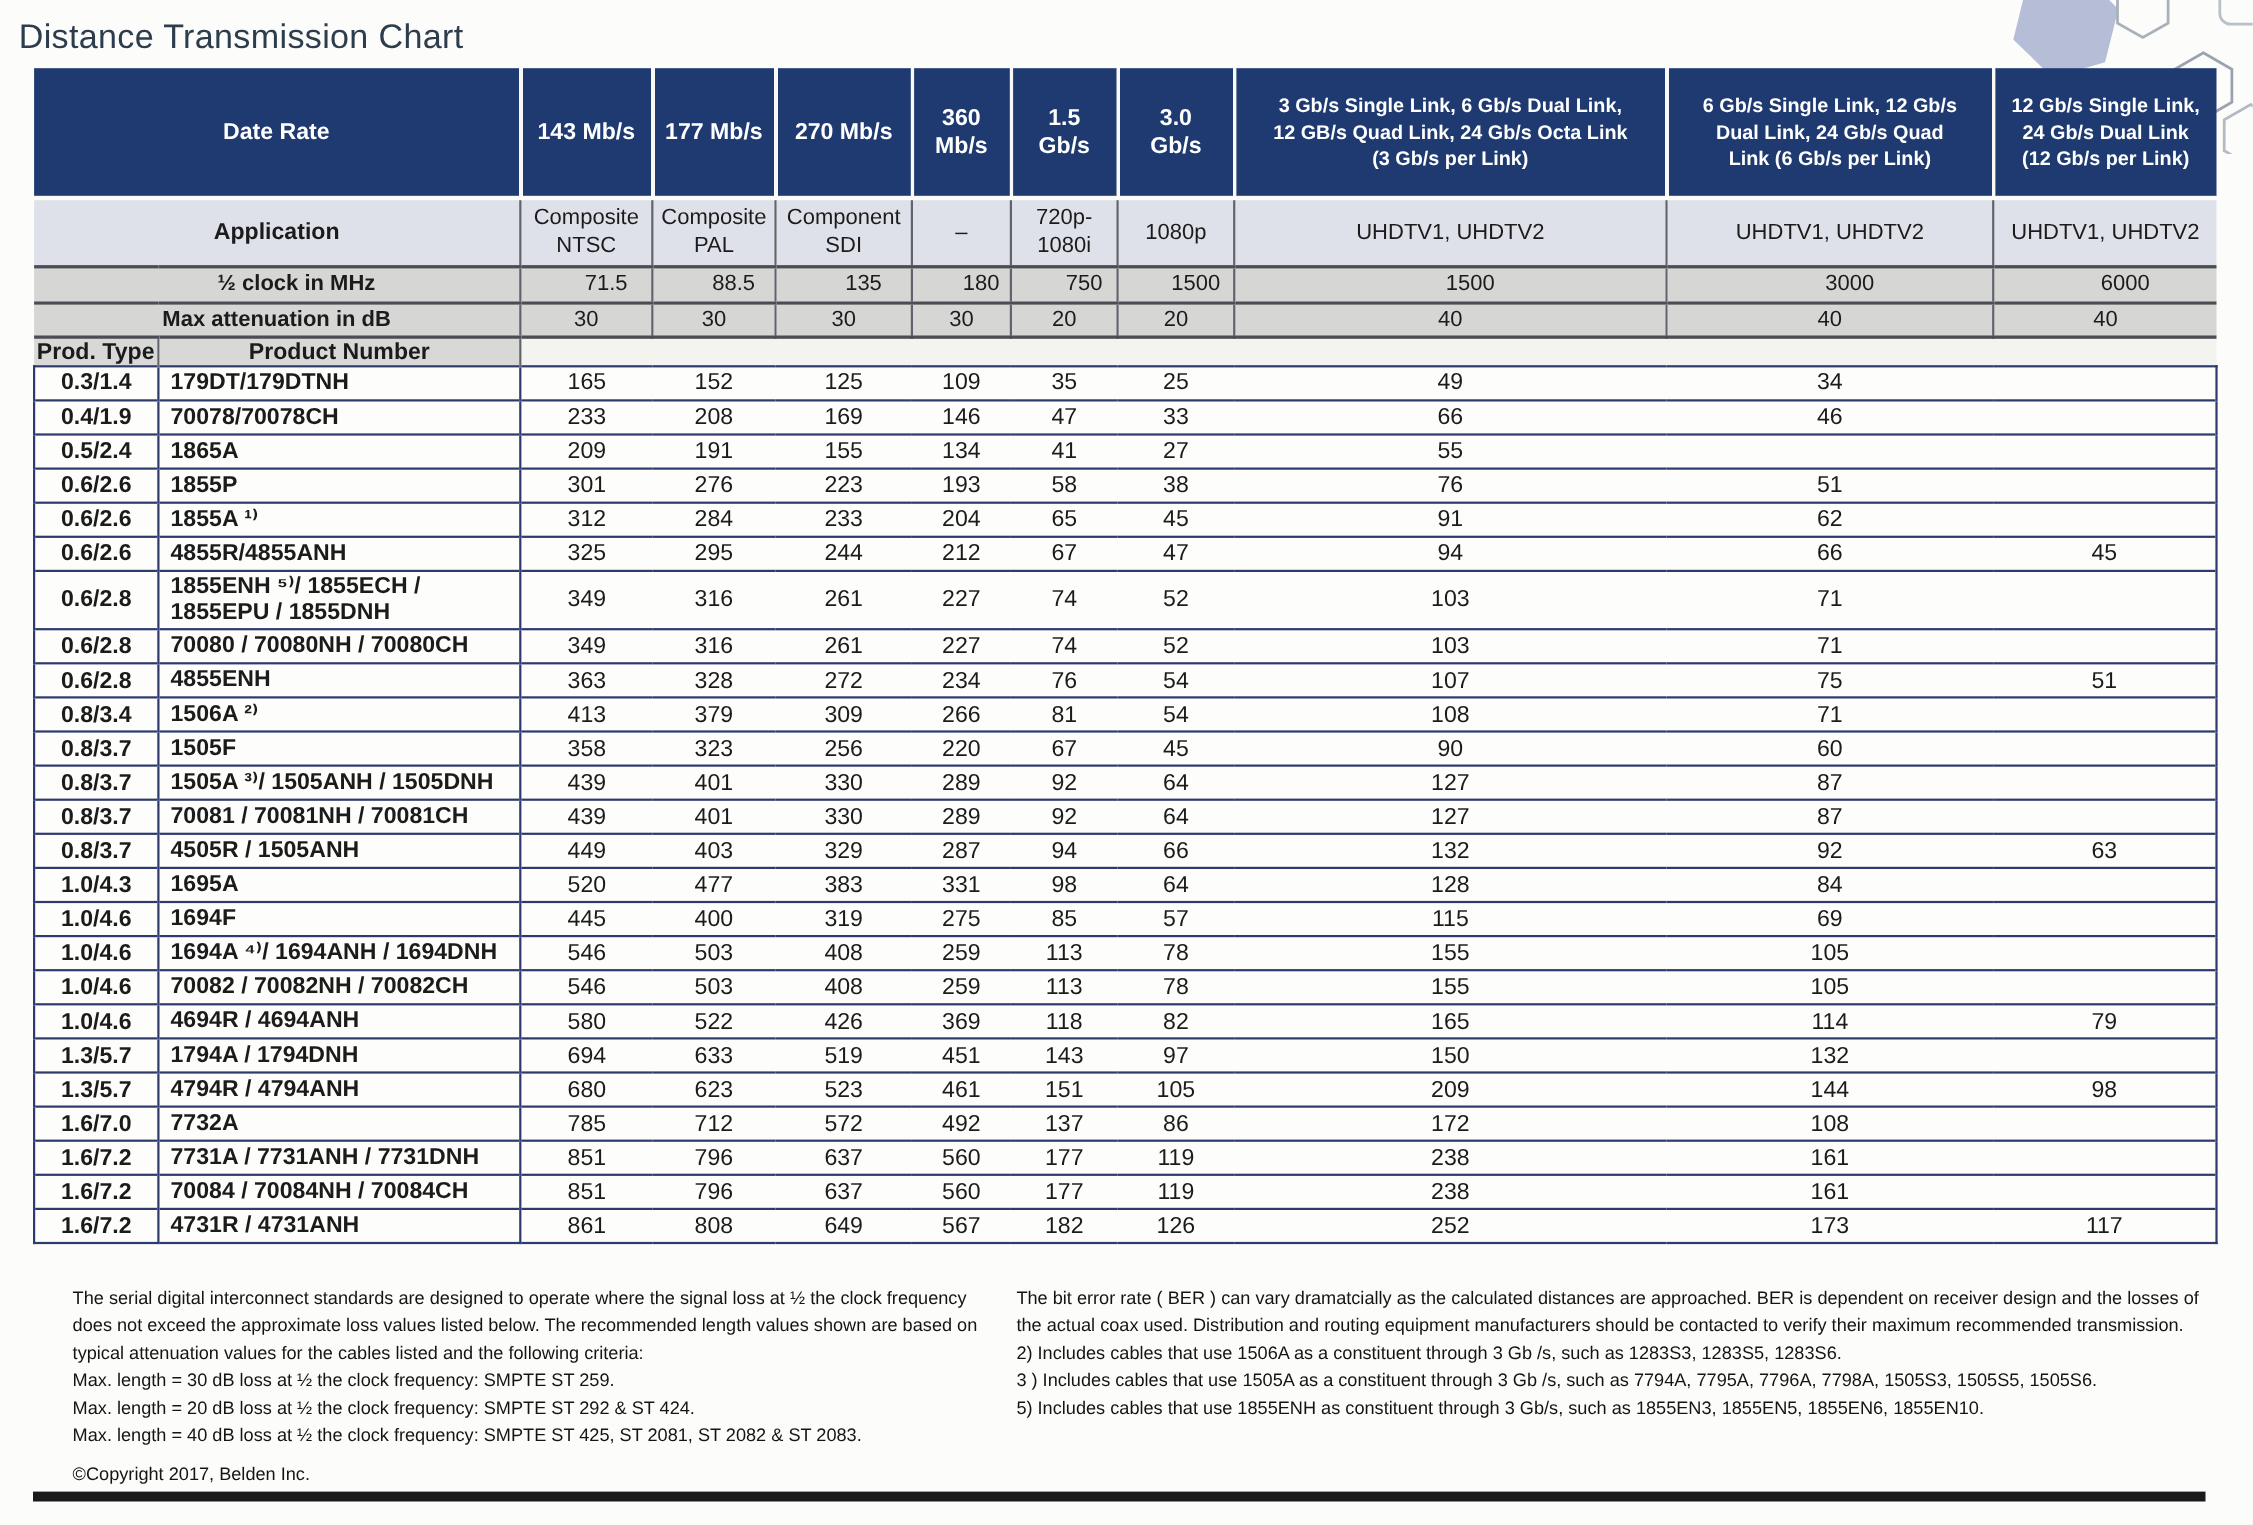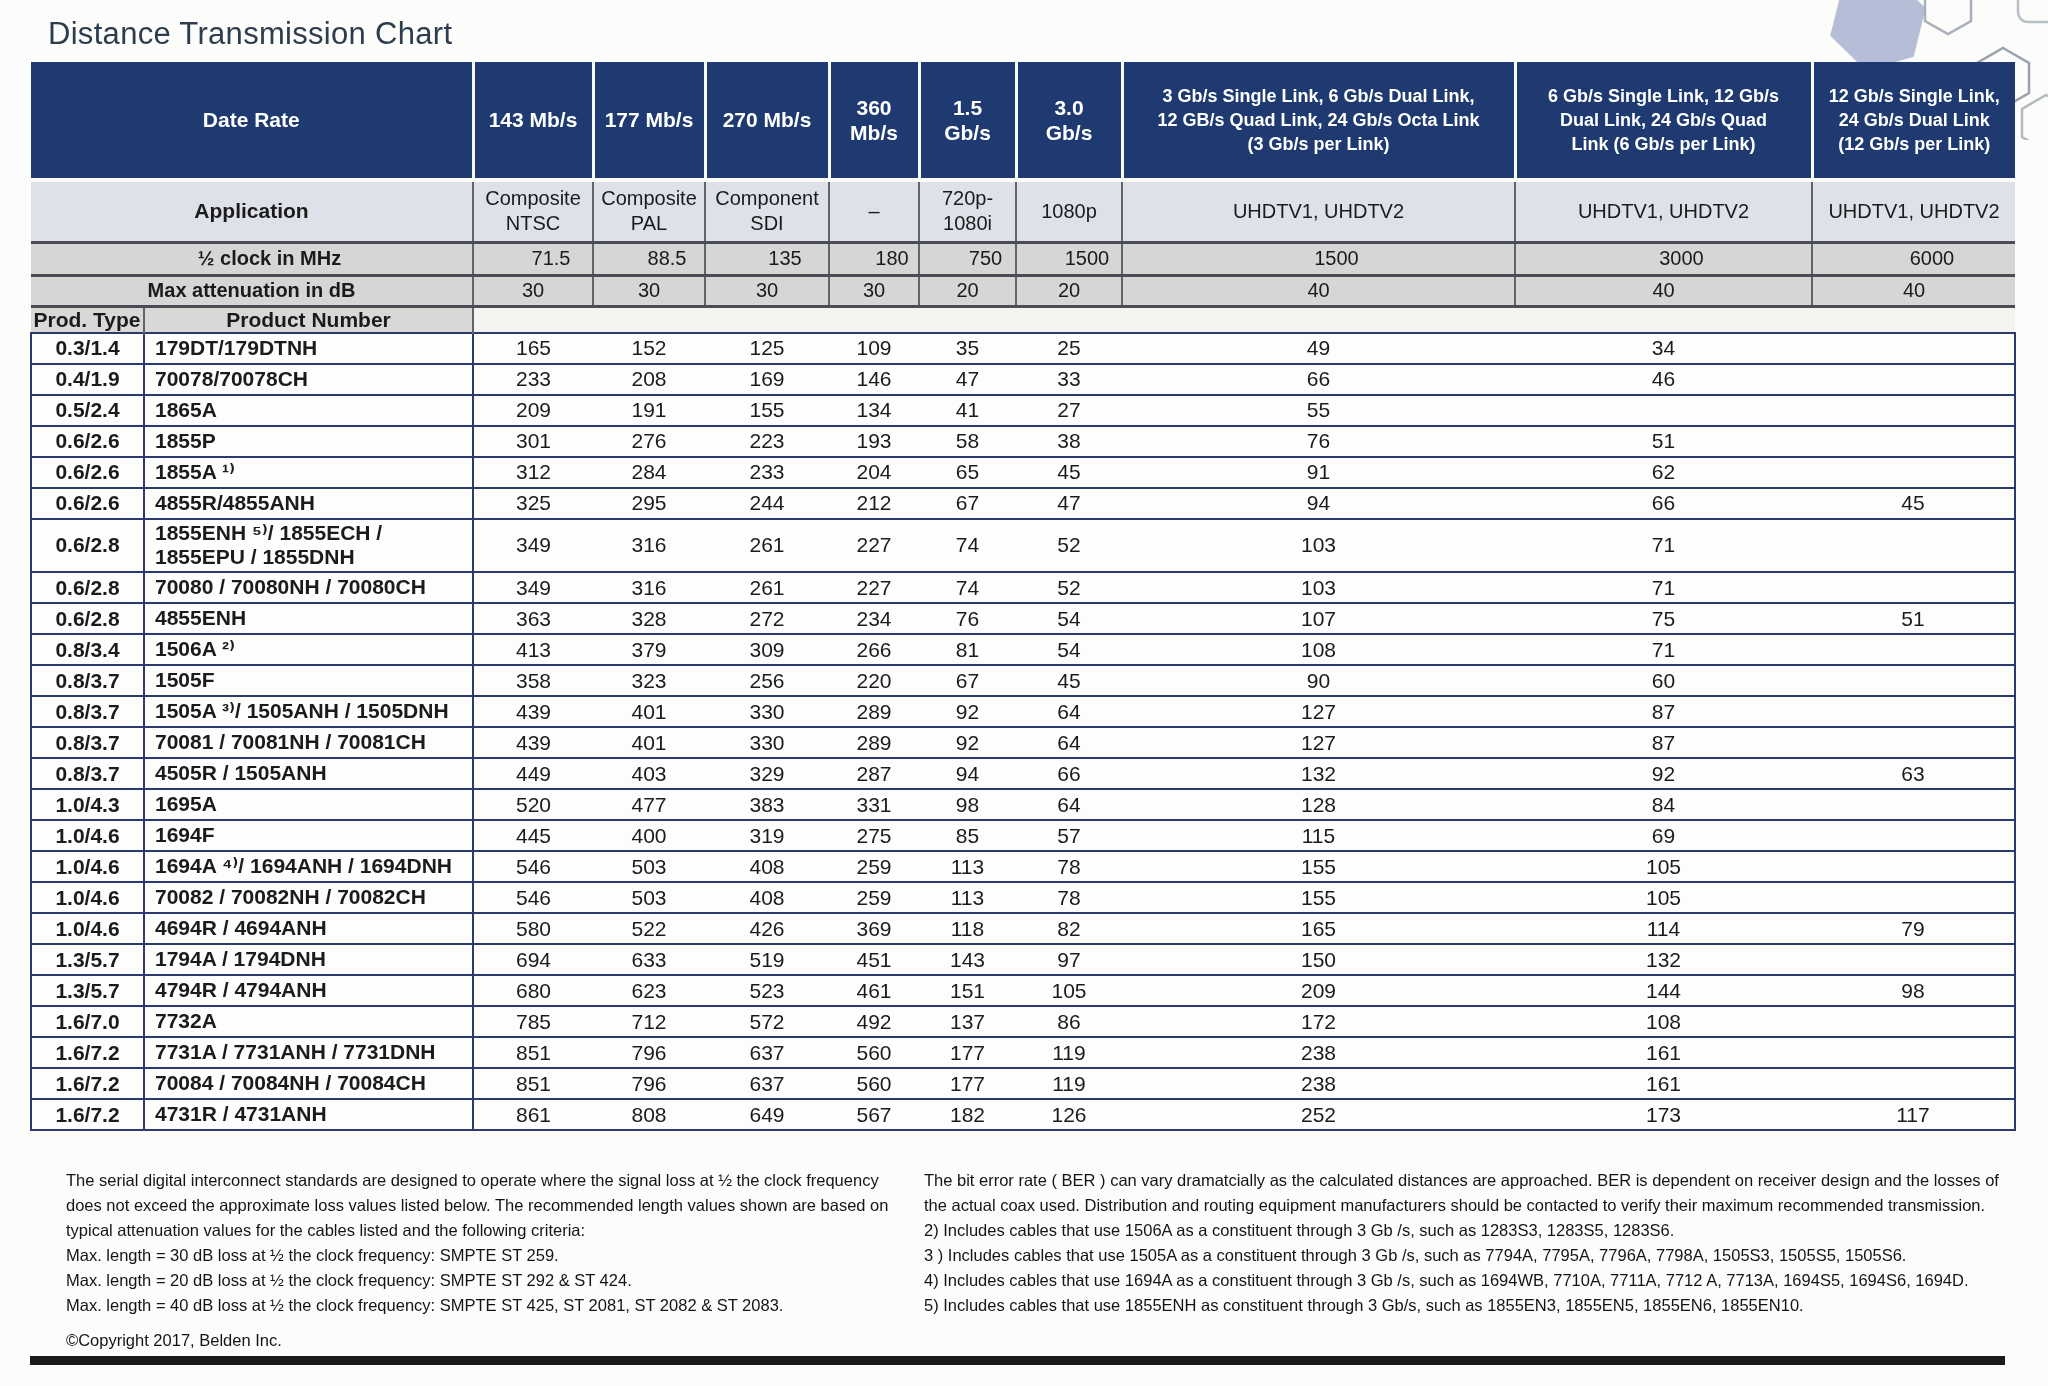--- a/index.html
+++ b/index.html
@@ -5,21 +5,21 @@
   * { margin:0; padding:0; box-sizing:border-box; }
   body { background:#e8e8e8; }
   .page {
     position:relative; width:2048px; height:1386px;
     background:#fcfcfa; overflow:hidden;
     font-family:"Liberation Sans","DejaVu Sans",sans-serif;
     color:#1b1b1b;
   }
   .hex-decor { position:absolute; top:0; right:0; pointer-events:none; }
   .page-title {
-    position:absolute; left:48px; top:16px;
+    position:absolute; left:17px; top:16px;
     font-size:31px; font-weight:normal; color:#2d3d4d; letter-spacing:.3px;
   }
   table.dist {
     position:absolute; left:30px; top:62px;
     border-collapse:collapse; table-layout:fixed; width:1984px;
   }
   table.dist th, table.dist td { overflow:hidden; }
 
   
   tr.rate-row th {
@@ -524,19 +524,18 @@
       <div>The serial digital interconnect standards are designed to operate where the signal loss at ½ the clock frequency does not exceed the approximate loss values listed below. The recommended length values shown are based on typical attenuation values for the cables listed and the following criteria:</div>
       <div>Max. length = 30 dB loss at ½ the clock frequency: SMPTE ST 259.</div>
       <div>Max. length = 20 dB loss at ½ the clock frequency: SMPTE ST 292 &amp; ST 424.</div>
       <div>Max. length = 40 dB loss at ½ the clock frequency: SMPTE ST 425, ST 2081, ST 2082 &amp; ST 2083.</div>
       <div class="copyright">©Copyright 2017, Belden Inc.</div>
     </div>
     <div class="footer-right">
       <div>The bit error rate ( BER ) can vary dramatcially as the calculated distances are approached. BER is dependent on receiver design and the losses of the actual coax used. Distribution and routing equipment manufacturers should be contacted to verify their maximum recommended transmission.</div>
       <div>2) Includes cables that use 1506A as a constituent through 3 Gb /s, such as 1283S3, 1283S5, 1283S6.</div>
       <div>3 ) Includes cables that use 1505A as a constituent through 3 Gb /s, such as 7794A, 7795A, 7796A, 7798A, 1505S3, 1505S5, 1505S6.</div>
-      <div>4) Includes cables that use 1694A as a constituent through 3 Gb /s, such as 1694WB, 7710A, 7711A, 7712 A, 7713A, 1694S5, 1694S6, 1694D.</div>
       <div>5) Includes cables that use 1855ENH as constituent through 3 Gb/s, such as 1855EN3, 1855EN5, 1855EN6, 1855EN10.</div>
     </div>
   </div>
 
   <div class="bottom-bar"></div>
 </div>
 
 </body></html>

